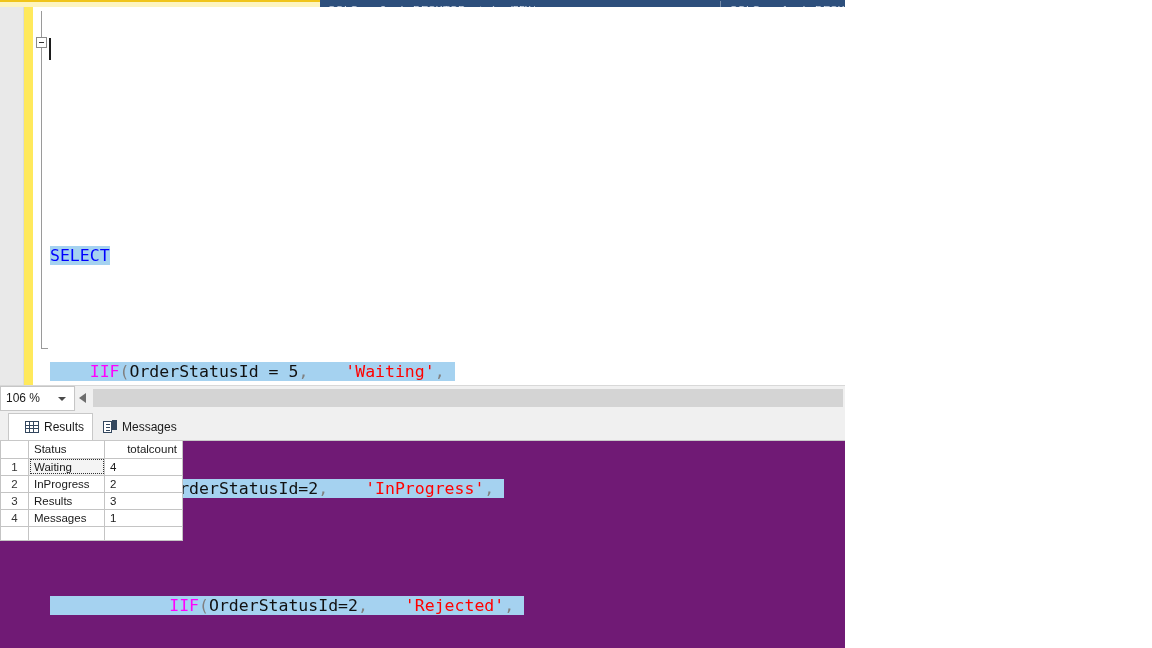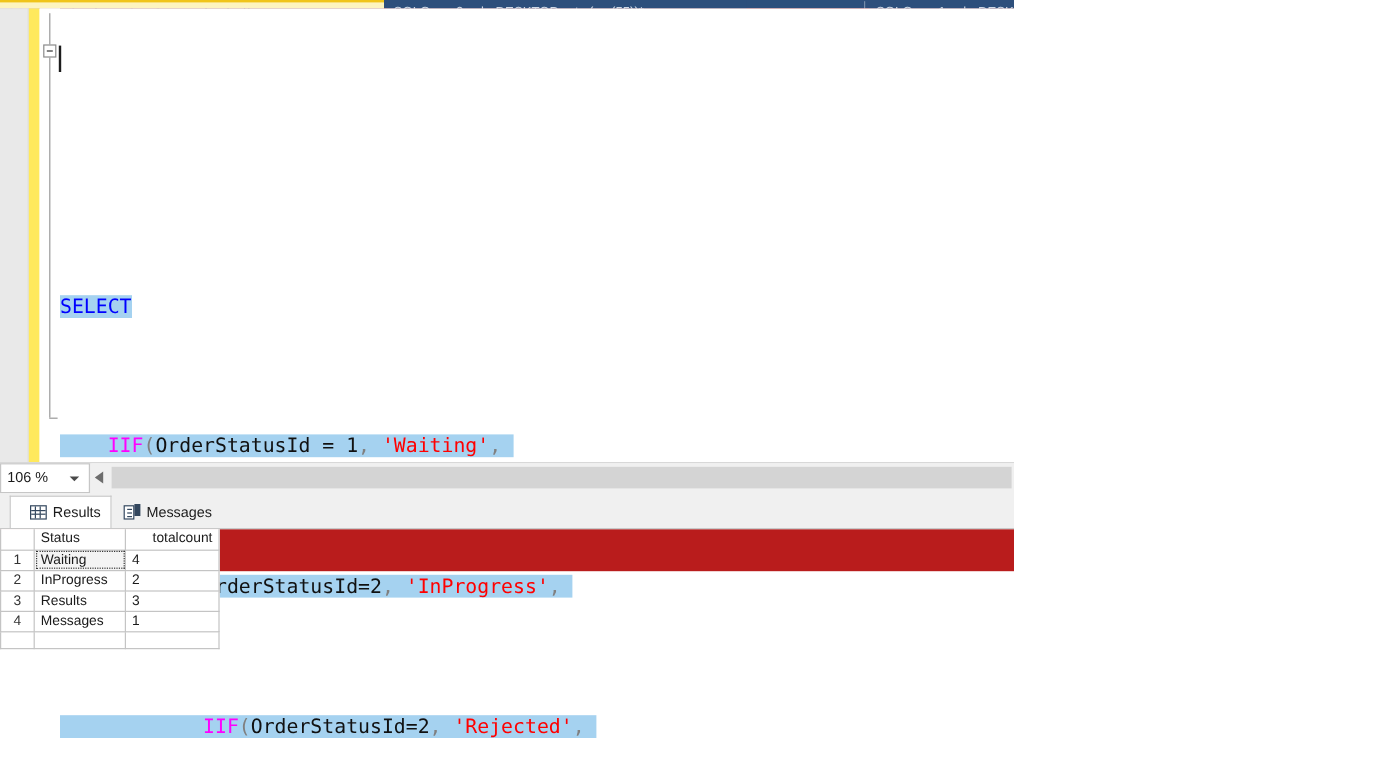--- a/index.html
+++ b/index.html
@@ -13,22 +13,22 @@
     overflow: hidden;
     font-family: "Liberation Sans", sans-serif;
     -webkit-font-smoothing: none;
   }
 
   #app {
     position: absolute;
     left: 0;
     top: 0;
     width: 845px;
-    height: 476px;
-    background: #b91c1c;
+    height: 648px;
+    background: #701a75;
   }
 
   
   .tabstrip {
     position: absolute;
     left: 0; top: 0;
     width: 845px;
     height: 7px;
     overflow: hidden;
     background: #2d4f7c;
@@ -149,21 +149,21 @@
   .ln {
     position: relative;
     height: 29.2px;
     white-space: pre;
   }
   .sel {
     background: #a5d2f0;
   }
   .kw   { color: #0000ff; }
   .fn   { color: #ff00ff; margin-top: 44px; }
-  .str  { color: #ff0000; }
+  .str  { color: #ff0000; margin-left: 27px; }
   .plain{ color: #111111; }
   .punc { color: #808080; }
 
   
   .zoombar {
     position: absolute;
     left: 0; top: 385px;
     width: 845px;
     height: 26px;
     background: #eeeeee;
@@ -354,21 +354,21 @@
       <div class="collapse-box"></div>
     </div>
 
     <div class="code">
       <div class="caret"></div>
 
       <div class="ln"></div>
 
       <div class="ln"><span class="sel kw">SELECT</span></div>
 
-      <div class="ln"><span class="sel"><span class="plain">    </span><span class="fn">IIF</span><span class="punc">(</span><span class="plain">OrderStatusId = 1</span><span class="punc">,</span><span class="plain"> </span><span class="str">'Waiting'</span><span class="punc">,</span><span class="plain"> </span></span></div>
+      <div class="ln"><span class="sel"><span class="plain">    </span><span class="fn">IIF</span><span class="punc">(</span><span class="plain">OrderStatusId = 5</span><span class="punc">,</span><span class="plain"> </span><span class="str">'Waiting'</span><span class="punc">,</span><span class="plain"> </span></span></div>
 
       <div class="ln"><span class="sel"><span class="plain">        </span><span class="fn">IIF</span><span class="punc">(</span><span class="plain">OrderStatusId=2</span><span class="punc">,</span><span class="plain"> </span><span class="str">'InProgress'</span><span class="punc">,</span><span class="plain"> </span></span></div>
 
       <div class="ln"><span class="sel"><span class="plain">            </span><span class="fn">IIF</span><span class="punc">(</span><span class="plain">OrderStatusId=2</span><span class="punc">,</span><span class="plain"> </span><span class="str">'Rejected'</span><span class="punc">,</span><span class="plain"> </span></span></div>
 
       
 
       
 
       

